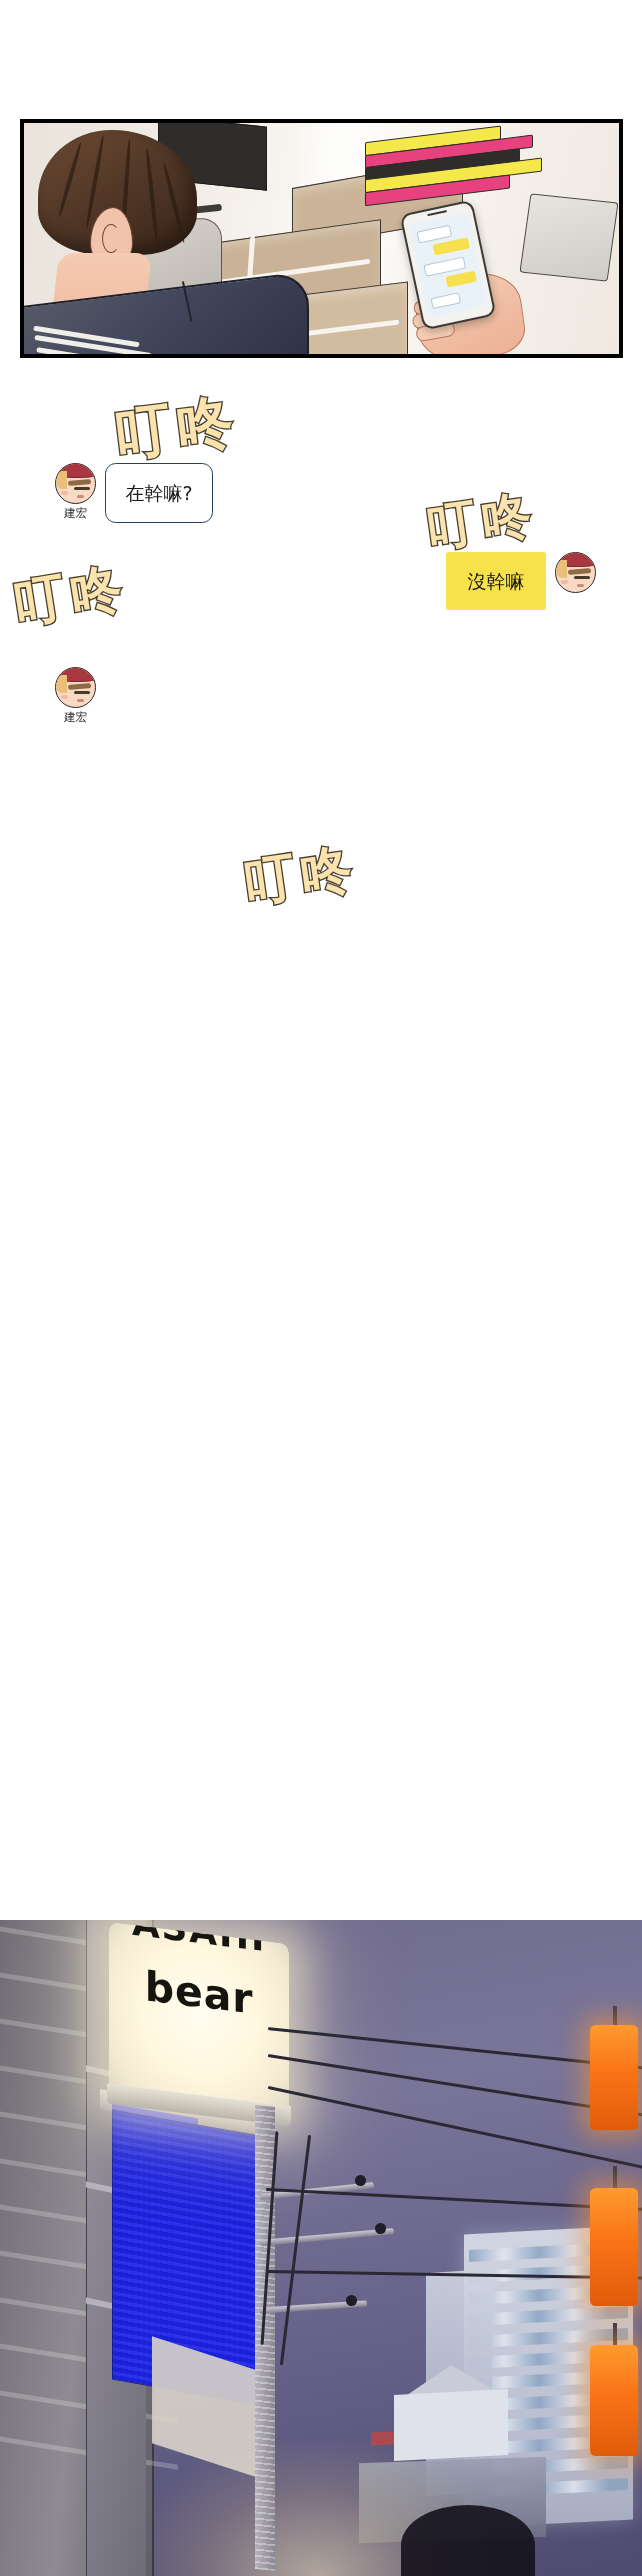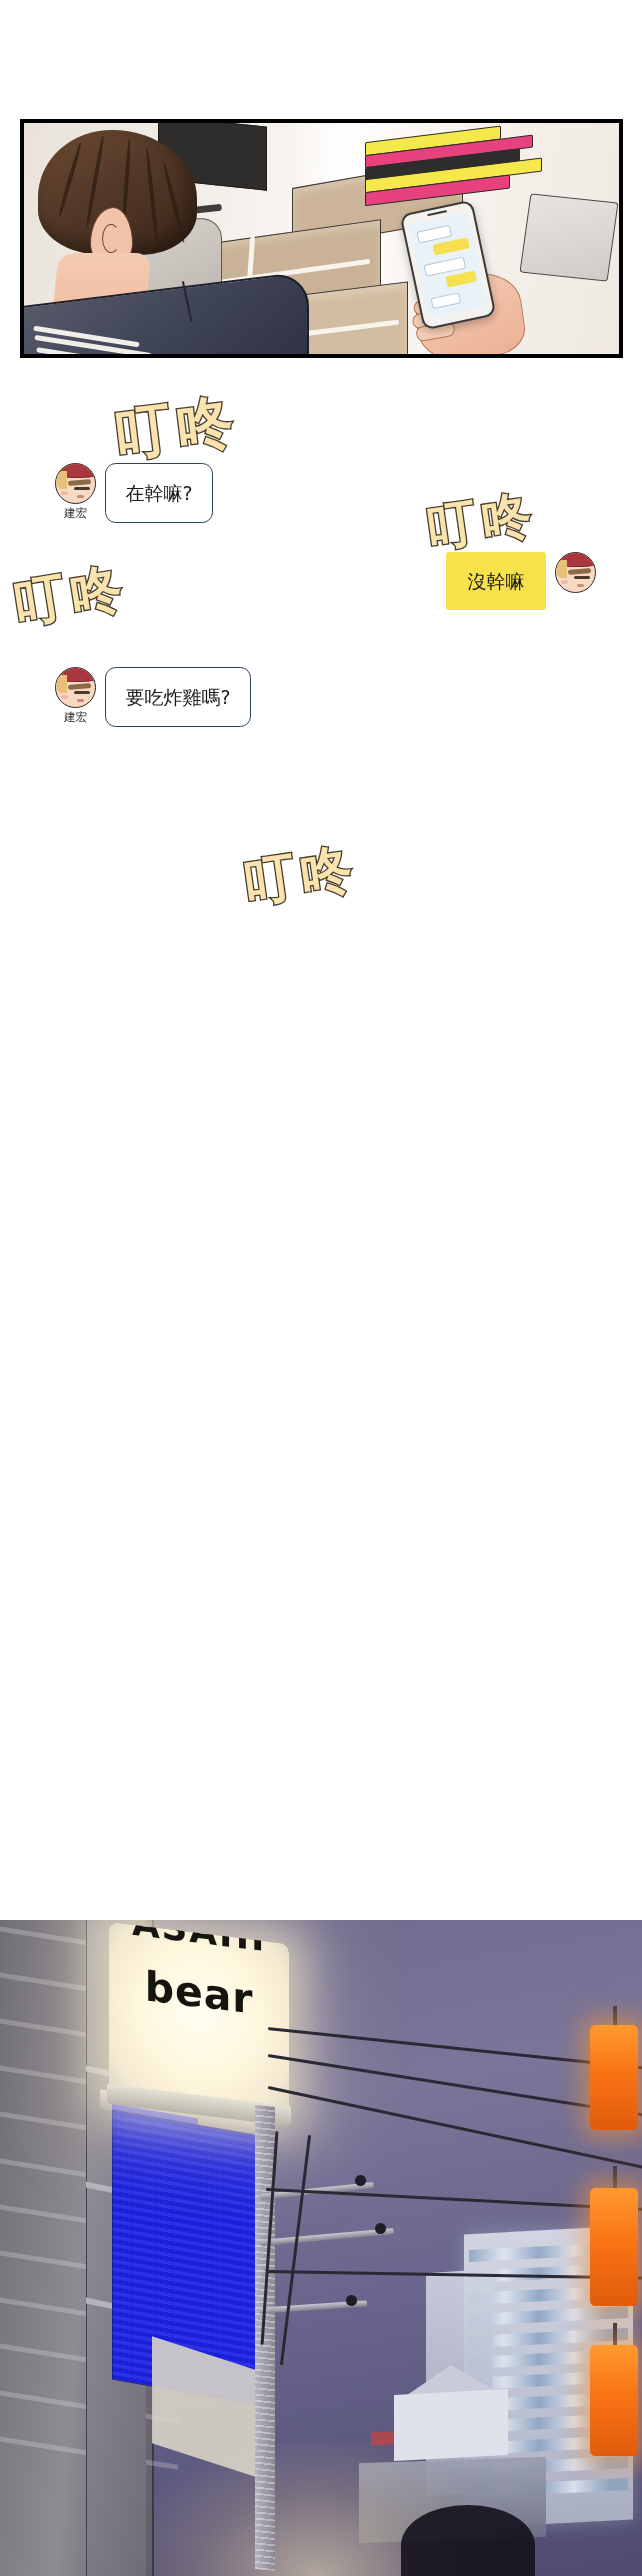--- a/index.html
+++ b/index.html
@@ -525,21 +525,20 @@
         <div class="avatar">
           <div class="av-band"></div>
           <div class="av-hairside"></div>
           <div class="av-brow"></div>
           <div class="av-eye"></div>
           <div class="av-cheek"></div>
           <div class="av-mouth"></div>
         </div>
         <div class="nick">建宏</div>
       </div>
-      <div class="bubble white">要吃炸雞嗎?</div>
     </div>
 
 
   </div>
 
   <div class="panel2">
     <div class="sky"></div>
 
     <div class="tower">
       <div class="twrow" style="top:16px"></div>

